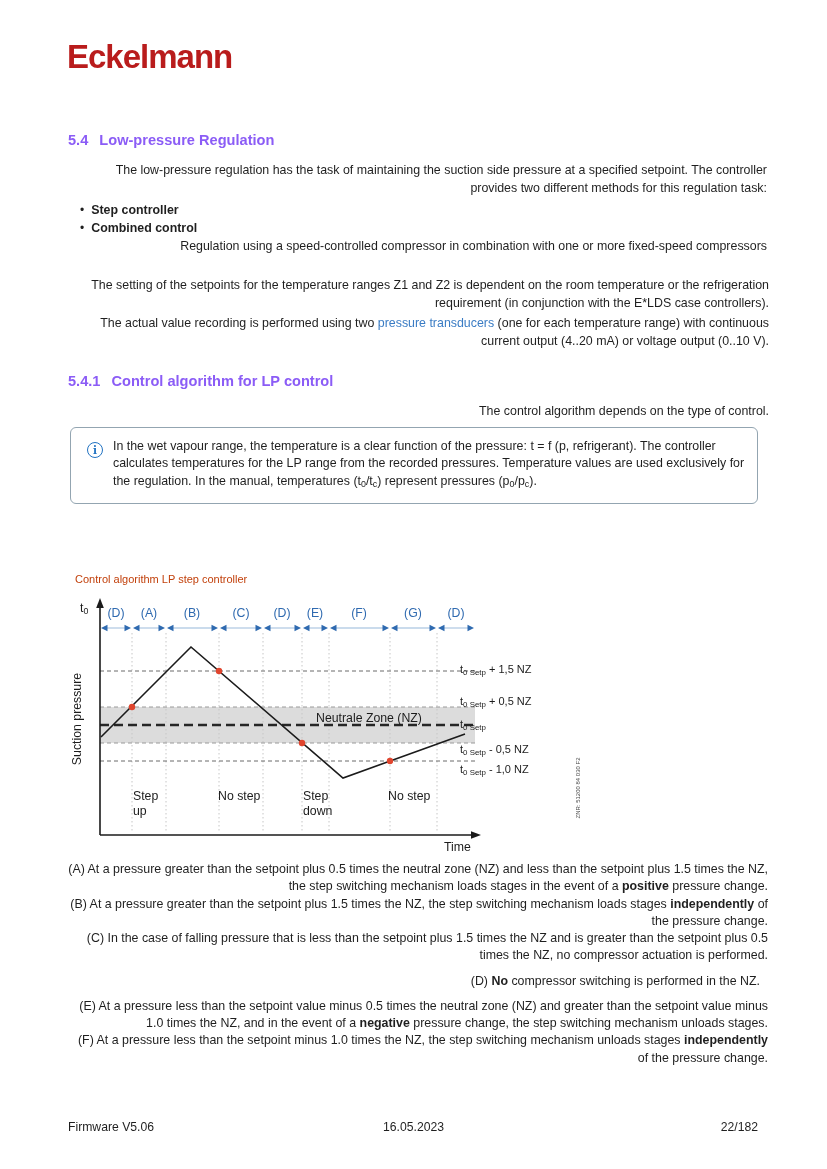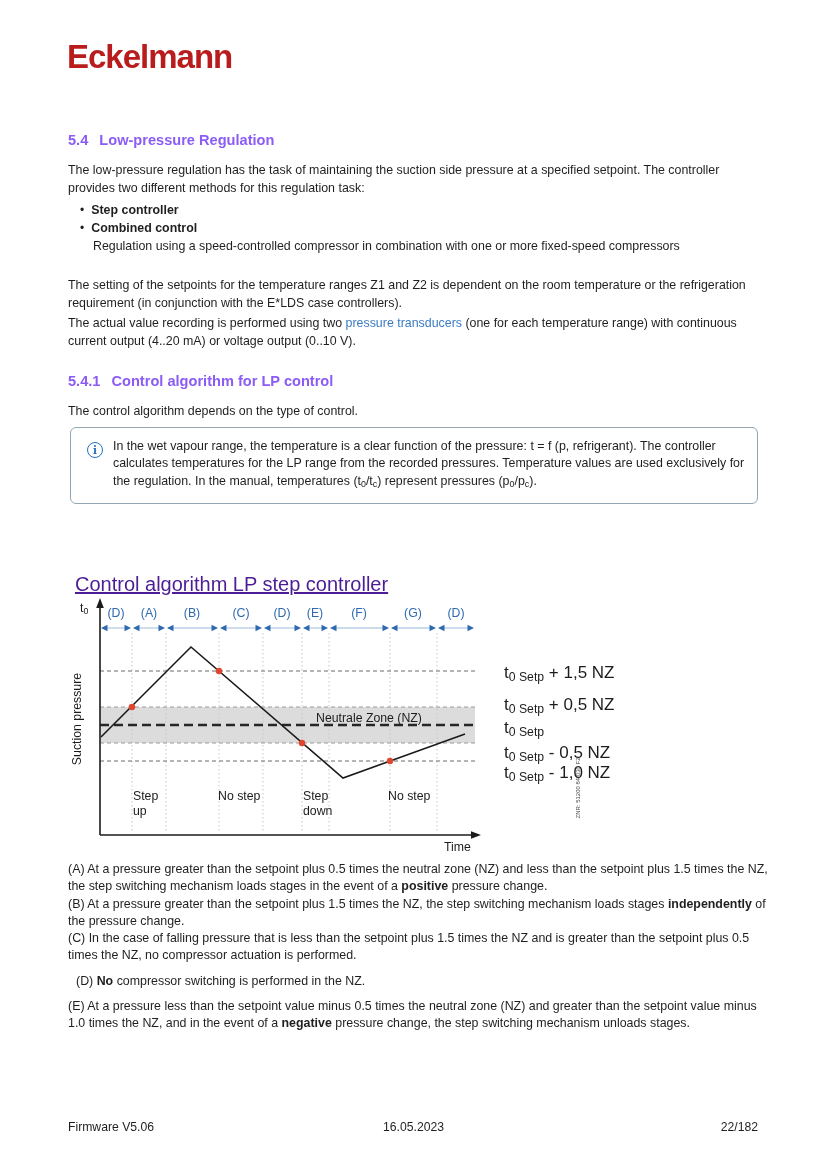--- a/index.html
+++ b/index.html
@@ -2,38 +2,38 @@
 <html><head>
 <meta charset="utf-8">
 <style>
   html,body{margin:0;padding:0;background:#fff;}
   .page{position:relative;width:827px;height:1169px;background:#fff;overflow:hidden;
         font-family:"Liberation Sans", sans-serif;color:#1f1f1f;}
   .abs{position:absolute;}
   .logo{font-size:33px;font-weight:bold;color:#b91c1c;letter-spacing:-1px;}
   .heading{font-size:14.6px;font-weight:bold;color:#8b5cf6;white-space:nowrap;}
   .heading .num{display:inline-block;margin-right:11px;}
-  .body-txt{font-size:12.4px;line-height:17.5px;}
+  .body-txt{font-size:12.4px;line-height:17.5px;text-align:right;}
   .link{color:#3a7cc4;}
   sub{font-size:0.72em;vertical-align:-0.25em;line-height:0;}
   strong{font-weight:bold;}
   .bullet-row{display:flex;gap:7px;line-height:18px;}
   .bullet-dot{font-size:12px;}
   .bullet-desc{margin-left:13px;line-height:18px;}
   .note-box{border:1px solid #93a5b1;border-radius:6px;background:#fff;}
   .info-icon{position:absolute;left:16px;top:14px;width:14px;height:14px;border:1.5px solid #2273c2;
              border-radius:50%;color:#2273c2;font-size:10.5px;font-weight:bold;line-height:14px;
              text-align:center;font-family:"DejaVu Serif", serif;}
   .note-text{position:absolute;left:42px;right:12px;top:10px;font-size:12.4px;line-height:17.4px;}
-  .fig-title{font-size:20px;color:#4c1d95;text-decoration:underline;}
+  .fig-title{font-size:11px;color:#c2410c;}
   .figure{width:580px;height:265px;}
   .figure .lbl{position:absolute;font-size:12.3px;color:#1c1c1c;white-space:pre-line;}
   .interval-lbl{position:absolute;top:11px;transform:translateX(-50%);
                 font-size:12.3px;color:#2f6ab0;white-space:nowrap;}
-  .level-lbl{position:absolute;left:444px;font-size:17px;color:#1c1c1c;white-space:nowrap;}
+  .level-lbl{position:absolute;left:400px;font-size:11px;color:#1c1c1c;white-space:nowrap;}
   .rot{transform:rotate(-90deg);}
   .footer{font-size:12.2px;color:#1f1f1f;}
 </style>
 </head>
 <body>
 
 <div class="page">
 
   <div class="abs logo" style="left:67px;top:38px;">Eckelmann</div>
 
@@ -175,19 +175,20 @@
 
     <div class="lbl rot" style="left:473px;top:190px;width:90px;text-align:center;font-size:6px;color:#4a4a4a;">ZNR: 51200 84 030 F2</div>
   </div>
 
   <div class="abs body-txt" style="left:68px;top:861px;width:700px;line-height:17.25px;">
     <p style="margin:0;"><span>(A) At a pressure greater than the setpoint plus 0.5 times the neutral zone (NZ) and less than the setpoint plus 1.5 times the NZ, the step switching mechanism loads stages in the event of a </span><strong>positive</strong><span> pressure change.</span></p>
     <p style="margin:0;"><span>(B) At a pressure greater than the setpoint plus 1.5 times the NZ, the step switching mechanism loads stages </span><strong>independently</strong><span> of the pressure change.</span></p>
     <p style="margin:0;"><span>(C) In the case of falling pressure that is less than the setpoint plus 1.5 times the NZ and is greater than the setpoint plus 0.5 times the NZ, no compressor actuation is performed.</span></p>
     <p style="margin:8px;"><span>(D) </span><strong>No</strong><span> compressor switching is performed in the NZ.</span></p>
     <p style="margin:0;"><span>(E) At a pressure less than the setpoint value minus 0.5 times the neutral zone (NZ) and greater than the setpoint value minus 1.0 times the NZ, and in the event of a </span><strong>negative</strong><span> pressure change, the step switching mechanism unloads stages.</span></p>
+    <p style="margin:0;"><span>(F) At a pressure less than the setpoint minus 1.0 times the NZ, the step switching mechanism unloads stages </span><strong>independently</strong><span> of the pressure change.</span></p>
   </div>
 
   <div class="abs footer" style="left:68px;top:1120px;">Firmware V5.06</div>
   <div class="abs footer" style="left:0;top:1120px;width:827px;text-align:center;">16.05.2023</div>
   <div class="abs footer" style="right:69px;top:1120px;">22/182</div>
 
 </div>
 
 </body></html>

